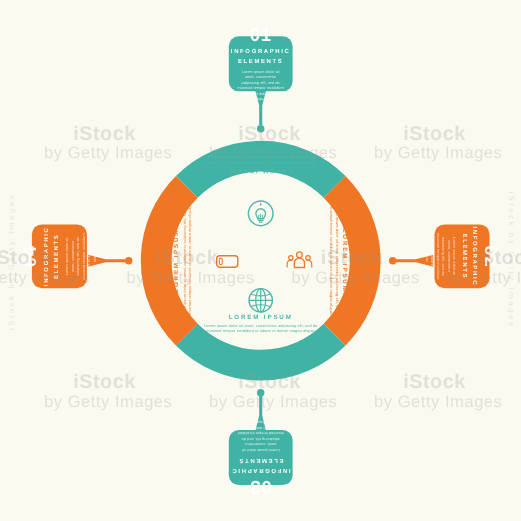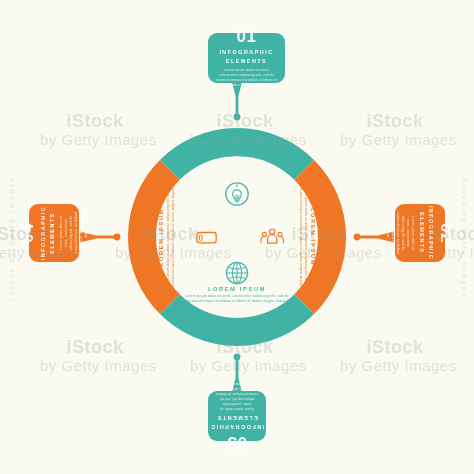--- a/index.html
+++ b/index.html
@@ -293,21 +293,21 @@
       <path d="M 3 21.2 v -3.4 a 3.4 3.4 0 0 1 4.6 -3.1" fill="none" stroke="#EE7A28" stroke-width="1.1"></path>
       <circle cx="22" cy="12.4" r="2" fill="none" stroke="#EE7A28" stroke-width="1.1"></circle>
       <path d="M 25.4 21.2 v -3.4 a 3.4 3.4 0 0 0 -4.6 -3.1" fill="none" stroke="#EE7A28" stroke-width="1.1"></path>
     </svg>
   </div>
   <div class="inner-item" id="inner-right">
     <p class="ttl orange-txt">LOREM IPSUM</p>
     <p class="body orange-txt">Lorem ipsum dolor sit amet, consectetur adipiscing elit, sed do eiusmod tempor incididunt ut labore et dolore magna aliqua.</p>
   </div>
 
-  <div class="callout bx-teal" style="left:208px; top:33px; width:77px; height:50px;">
+  <div class="callout bx-teal" style="left:208px; top:33px; width:58px; height:50px;">
     <div class="inner">
       <div class="num">01</div>
       <div class="lbl1">INFOGRAPHIC</div>
       <div class="lbl2">ELEMENTS</div>
       <div class="desc">Lorem ipsum dolor sit amet, consectetur adipiscing elit, sed do eiusmod tempor incididunt ut labore et dolore magna aliqua.</div>
     </div>
   </div>
 
   <div class="callout bx-orange rotR" style="left:391px; top:208px; width:58px; height:50px;">
     <div class="inner">

